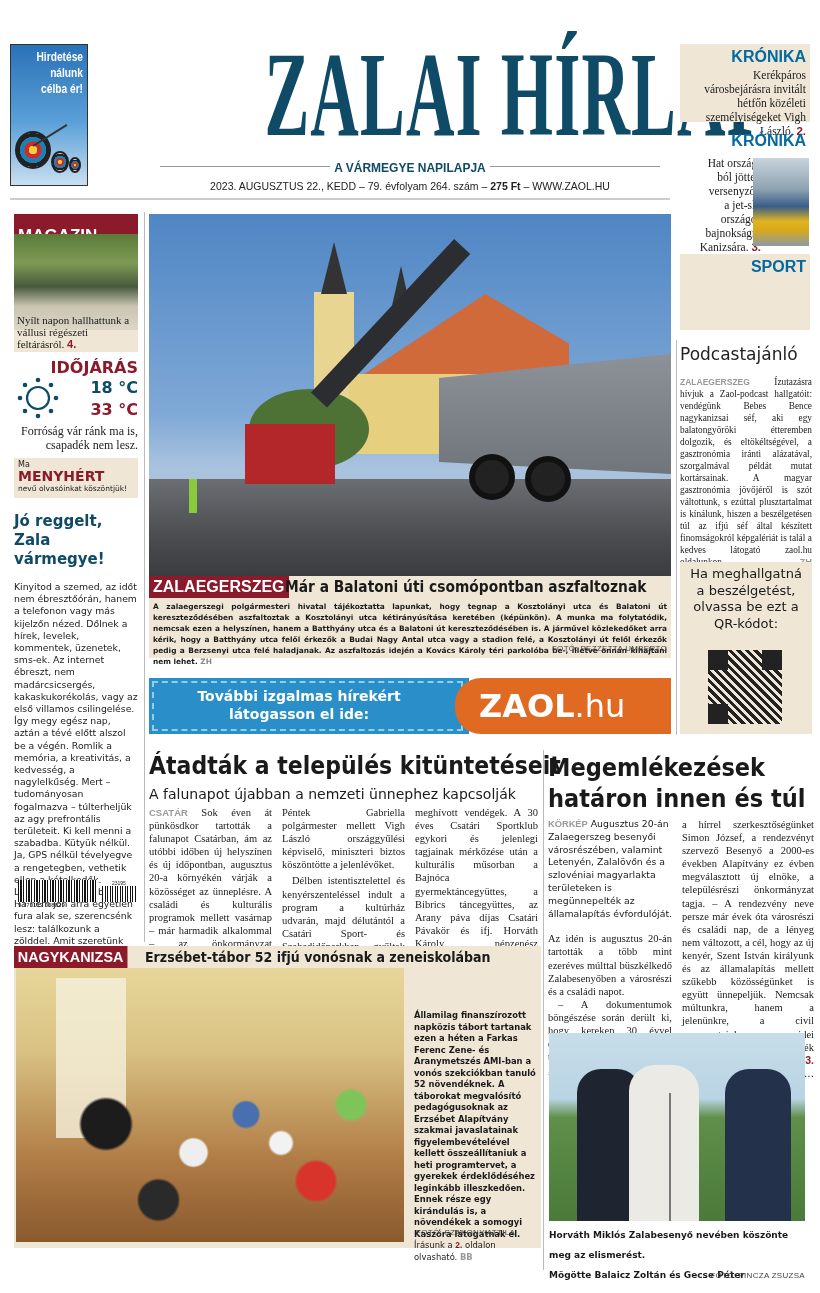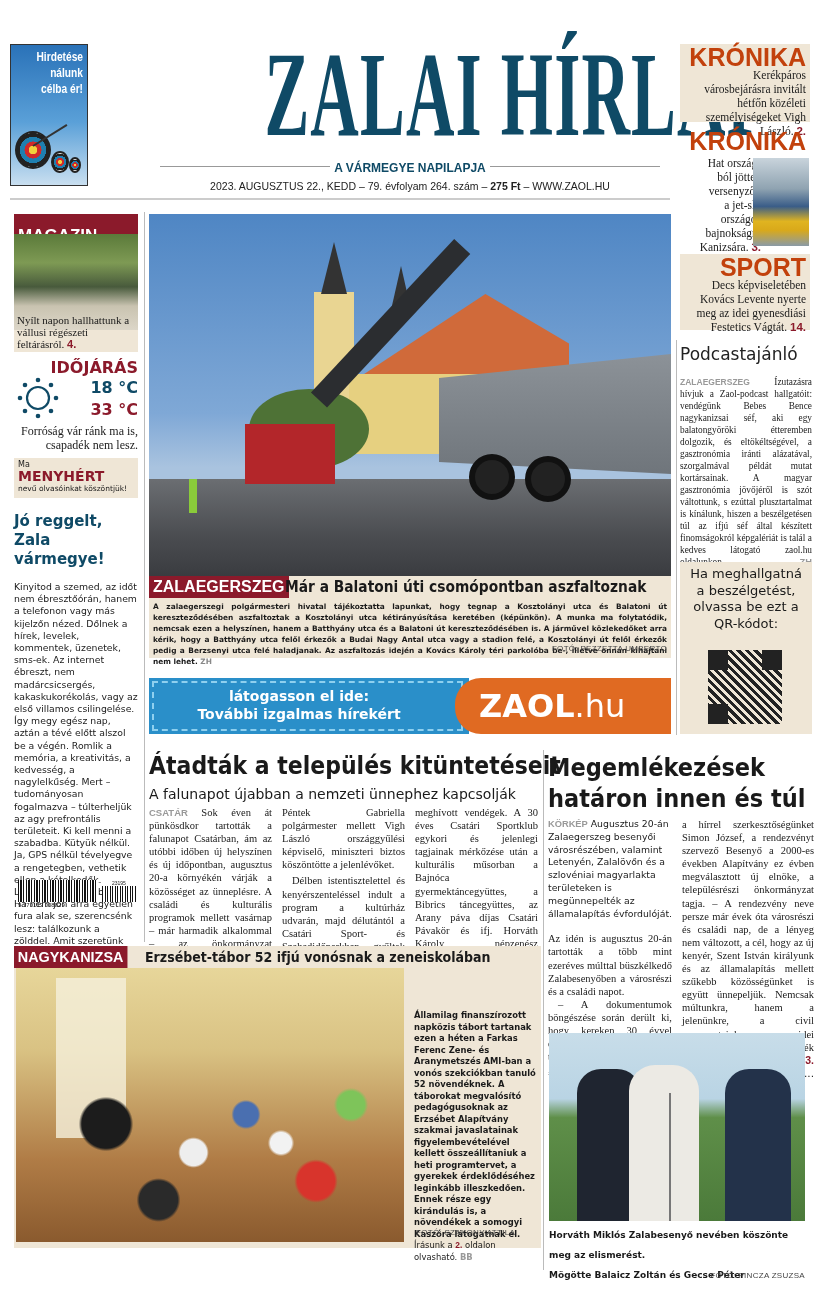--- a/index.html
+++ b/index.html
@@ -17,21 +17,21 @@
   #ad-top .t { color: #fff; font-family: "Liberation Sans", sans-serif; font-weight: bold; font-size: 12px; line-height: 16px; transform: scaleX(0.85); transform-origin: right top; text-align: right; position: absolute; right: 4px; top: 4px; width: 90px; }
   .target { position: absolute; border-radius: 50%; border: 2px solid #222; background: radial-gradient(circle, #f2d23c 0 18%, #d02a2a 19% 36%, #1f7fb0 37% 56%, #222 57% 72%, #eee 73%); }
   #logo { left: 150px; top: 30px; width: 520px; height: 130px; text-align: center; font-family: "Liberation Serif", serif; font-weight: bold; color: #0f4a66; font-size: 120px; line-height: 130px; transform: scaleX(0.56); transform-origin: center top; letter-spacing: 2px; white-space: nowrap; }
   #tagline { left: 150px; top: 158px; width: 520px; height: 16px; text-align: center; }
   #tagline .line { position: absolute; top: 8px; height: 1px; background: #999; width: 170px; }
   #tagline span { font-family: "Liberation Sans", sans-serif; font-weight: bold; font-size: 12px; color: #0f4a66; }
   #dateline { left: 150px; top: 180px; width: 520px; text-align: center; font-family: "Liberation Sans", sans-serif; font-size: 10.5px; color: #222; }
   #rule-top { left: 10px; top: 198px; width: 660px; height: 2px; background: #ccc; }
 
   
-  .teaser-h { font-family: "Liberation Sans", sans-serif; font-weight: bold; color: #c2410c; font-size: 25px; text-align: right; line-height: 22px; }
+  .teaser-h { font-family: "Liberation Sans", sans-serif; font-weight: bold; color: #0369a1; font-size: 16px; text-align: right; line-height: 22px; }
   .teaser-t { font-size: 11.5px; line-height: 14px; text-align: right; }
   .pg { color: #8b1a2b; font-weight: bold; font-family: "Liberation Sans", sans-serif; }
 
   
   .vrule { position: absolute; width: 1px; background: #bbb; }
   .label-red { background: #8b1a2b; color: #fff; font-family: "Liberation Sans", sans-serif; font-weight: bold; }
 
   
   .photo { position: absolute; overflow: hidden; }
   .body-text { font-size: 10.5px; line-height: 13.1px; text-align: justify; }
@@ -82,21 +82,20 @@
     <div>a jet-ski</div>
     <div>országos</div>
     <div>bajnokságra</div>
     <div><span>Kanizsára.</span> <span class="pg">3.</span></div>
   </div>
   <div class="photo" style="left:73px;top:28px;width:56px;height:88px;background:linear-gradient(180deg,#c9d4dc 0%,#8fa3b1 35%,#3a5d88 55%,#e0b420 72%,#d9a91a 82%,#8a9aa6 100%);"></div>
 </div>
 
 <div class="abs beige" style="left:680px;top:254px;width:130px;height:76px;padding:2px 4px;">
   <div class="teaser-h">SPORT</div>
-  <div class="teaser-t"><span>Decs képviseletében Kovács Levente nyerte meg az idei gyenesdiási Festetics Vágtát.</span> <span class="pg">14.</span></div>
 </div>
 
 <div class="abs beige" style="left:14px;top:214px;width:124px;height:138px;">
   <div class="label-red" style="font-size:17px;line-height:20px;padding:12px 4px;">MAGAZIN</div>
   <div class="photo" style="left:0;top:20px;width:124px;height:96px;background:linear-gradient(180deg,#5b7a3a 0%,#7e9a54 30%,#485a3c 55%,#c9c3b0 75%,#dcd6c8 100%);"></div>
   <div style="position:absolute;left:3px;top:100px;font-size:11px;line-height:12px;width:120px;">
     <span>Nyílt napon hallhattunk a vállusi régészeti feltárásról.</span> <span class="pg">4.</span>
   </div>
 </div>
 
@@ -189,22 +188,22 @@
     linear-gradient(#222,#222) 54px 0/20px 20px no-repeat,
     linear-gradient(#222,#222) 0 54px/20px 20px no-repeat,
     repeating-linear-gradient(45deg,#222 0 3px,#efe6d6 3px 6px),
     repeating-linear-gradient(-45deg,#222 0 2px,transparent 2px 5px);"></div>
 </div>
 
 <div class="abs" style="left:149px;top:678px;width:522px;height:56px;">
   <div style="position:absolute;left:0;top:0;width:320px;height:56px;background:#2a8fc9;">
     <div style="position:absolute;left:3px;top:3px;right:6px;bottom:3px;border:2px dashed #8fd0ef;"></div>
     <div class="sans" style="position:absolute;left:0;top:9px;width:300px;text-align:center;color:#fff;font-weight:bold;font-size:14px;line-height:18px;">
+      <div>További izgalmas hírekért</div>
       <div>látogasson el ide:</div>
-      <div>További izgalmas hírekért</div>
     </div>
   </div>
   <div style="position:absolute;left:306px;top:0;width:216px;height:56px;background:#e06a22;border-radius:26px 0 0 26px;"></div>
   <div class="sans" style="position:absolute;left:330px;top:7px;color:#fff;font-size:32px;line-height:42px;">
     <b>ZAOL</b><span>.hu</span>
   </div>
 </div>
 
 <div class="abs" style="left:149px;top:750px;width:390px;">
   <div class="sans" style="font-weight:bold;font-size:25px;line-height:32px;transform:scaleX(0.88);transform-origin:left top;white-space:nowrap;">Átadták a település kitüntetéseit</div>

